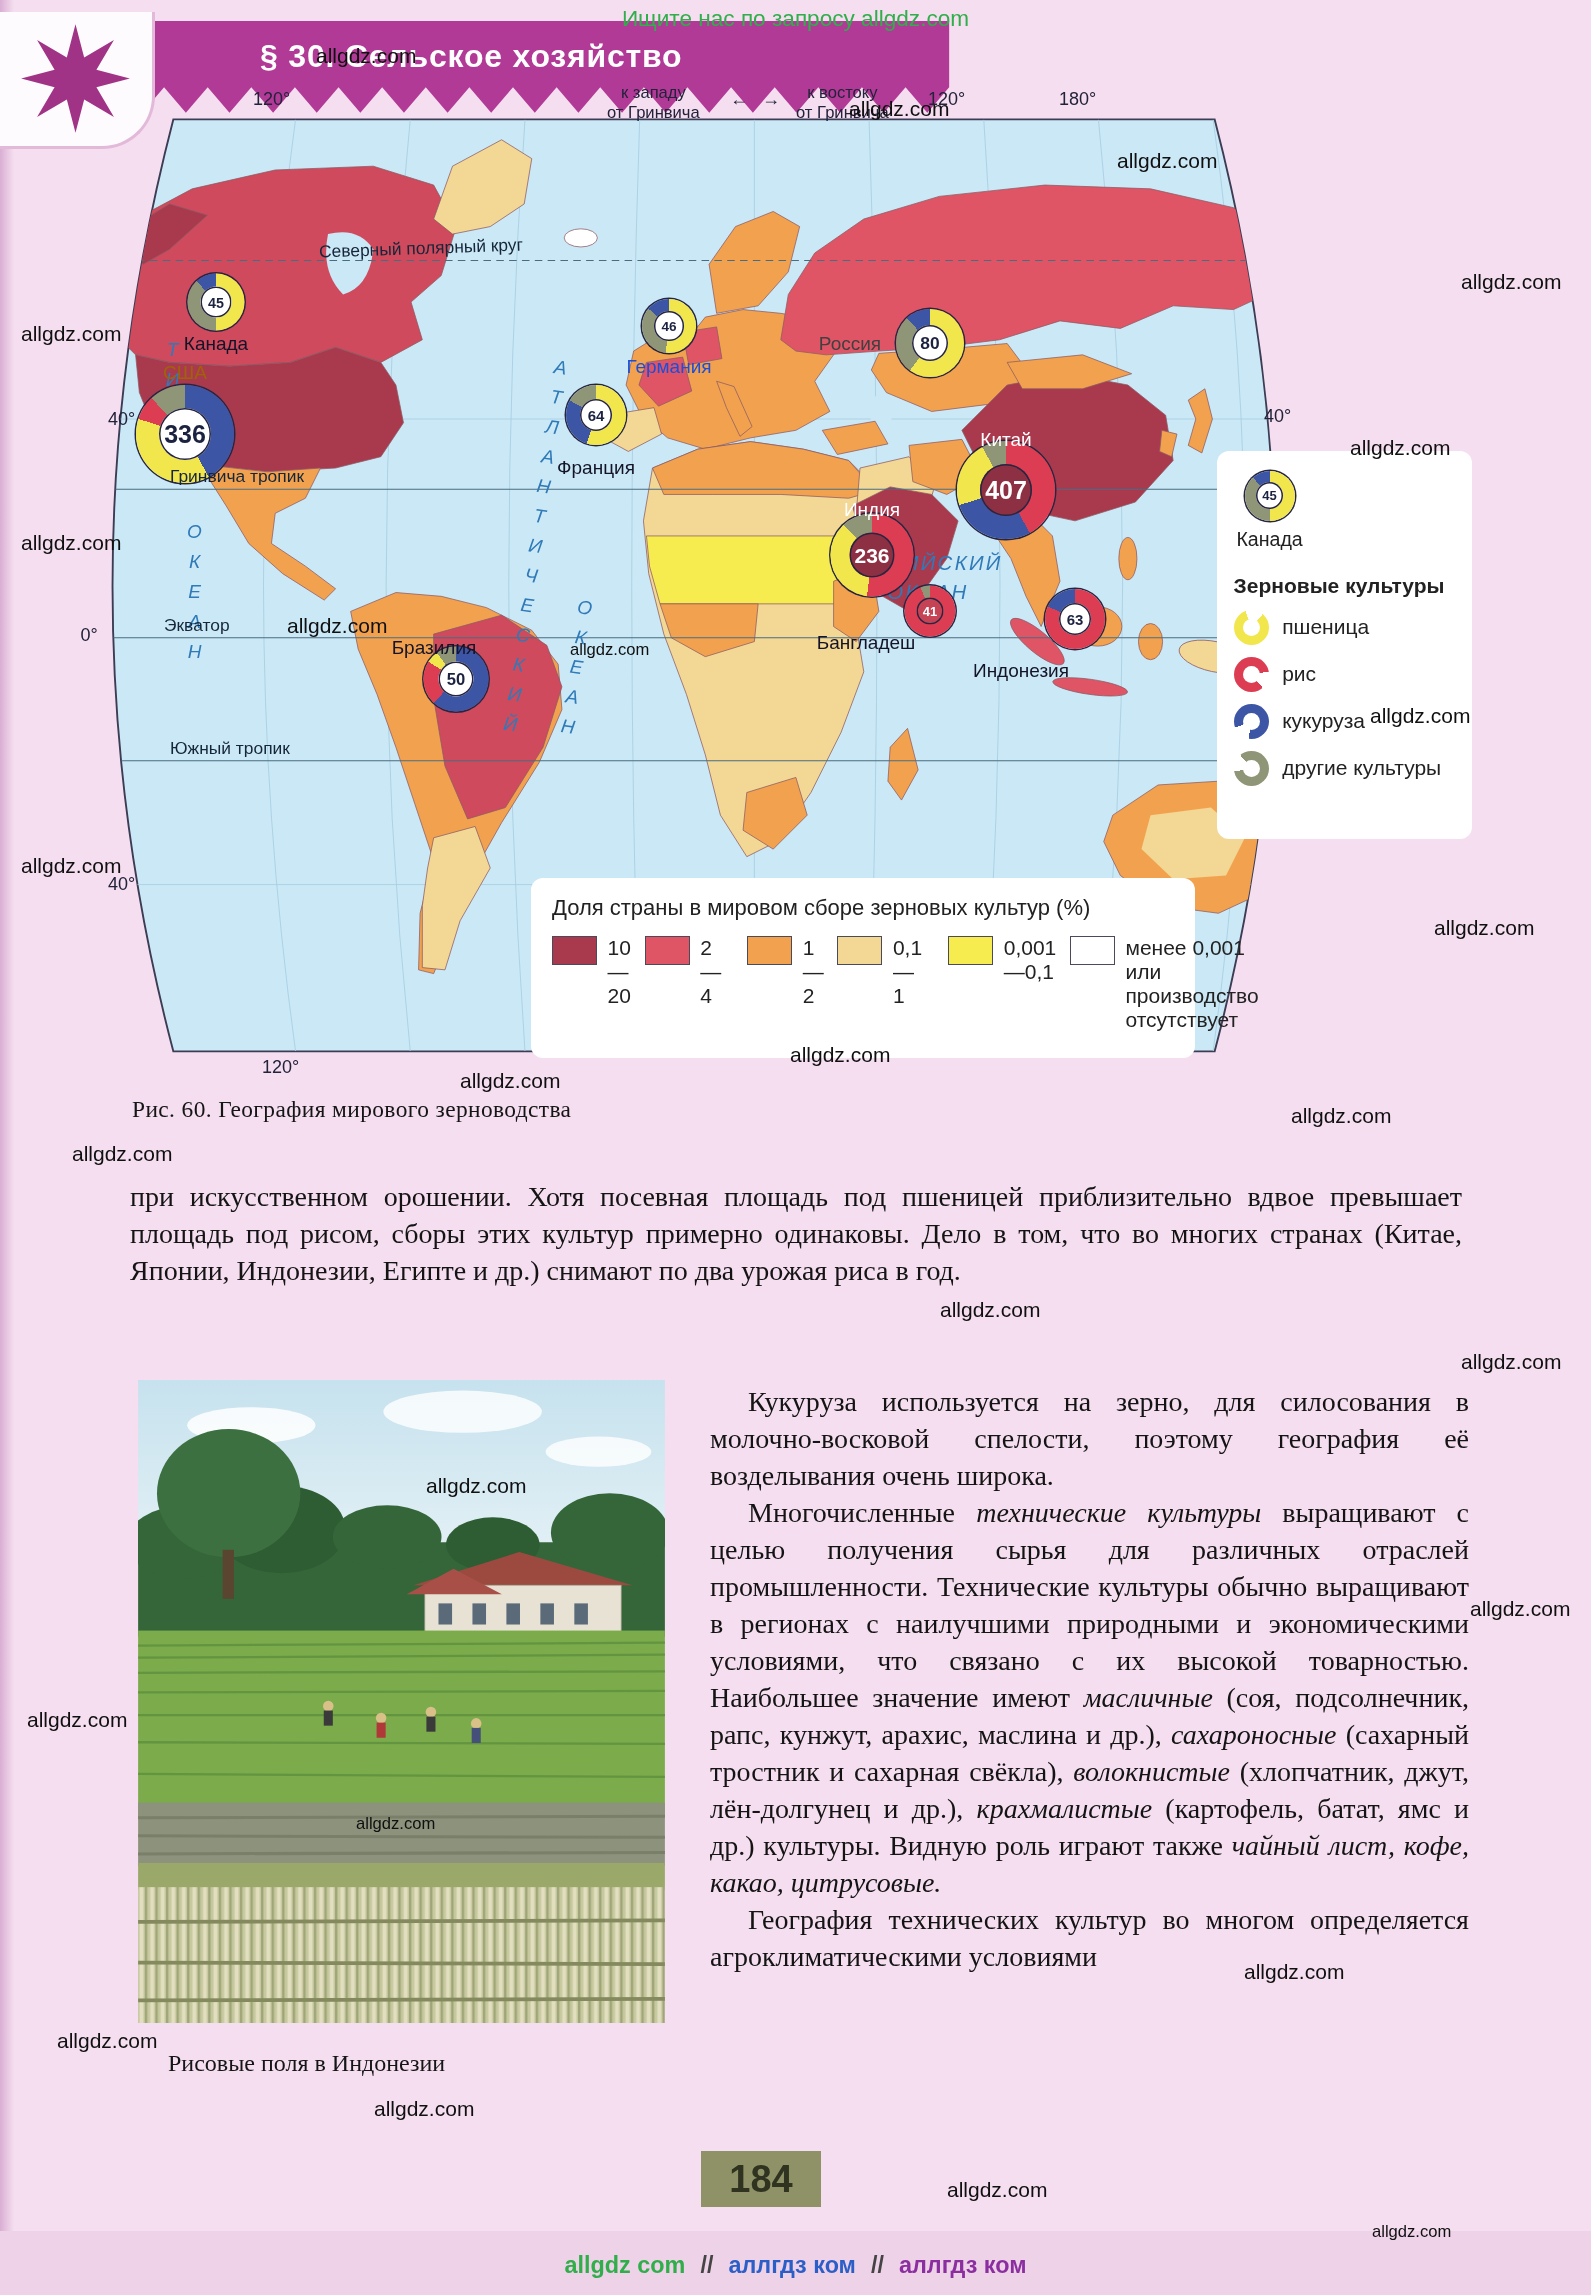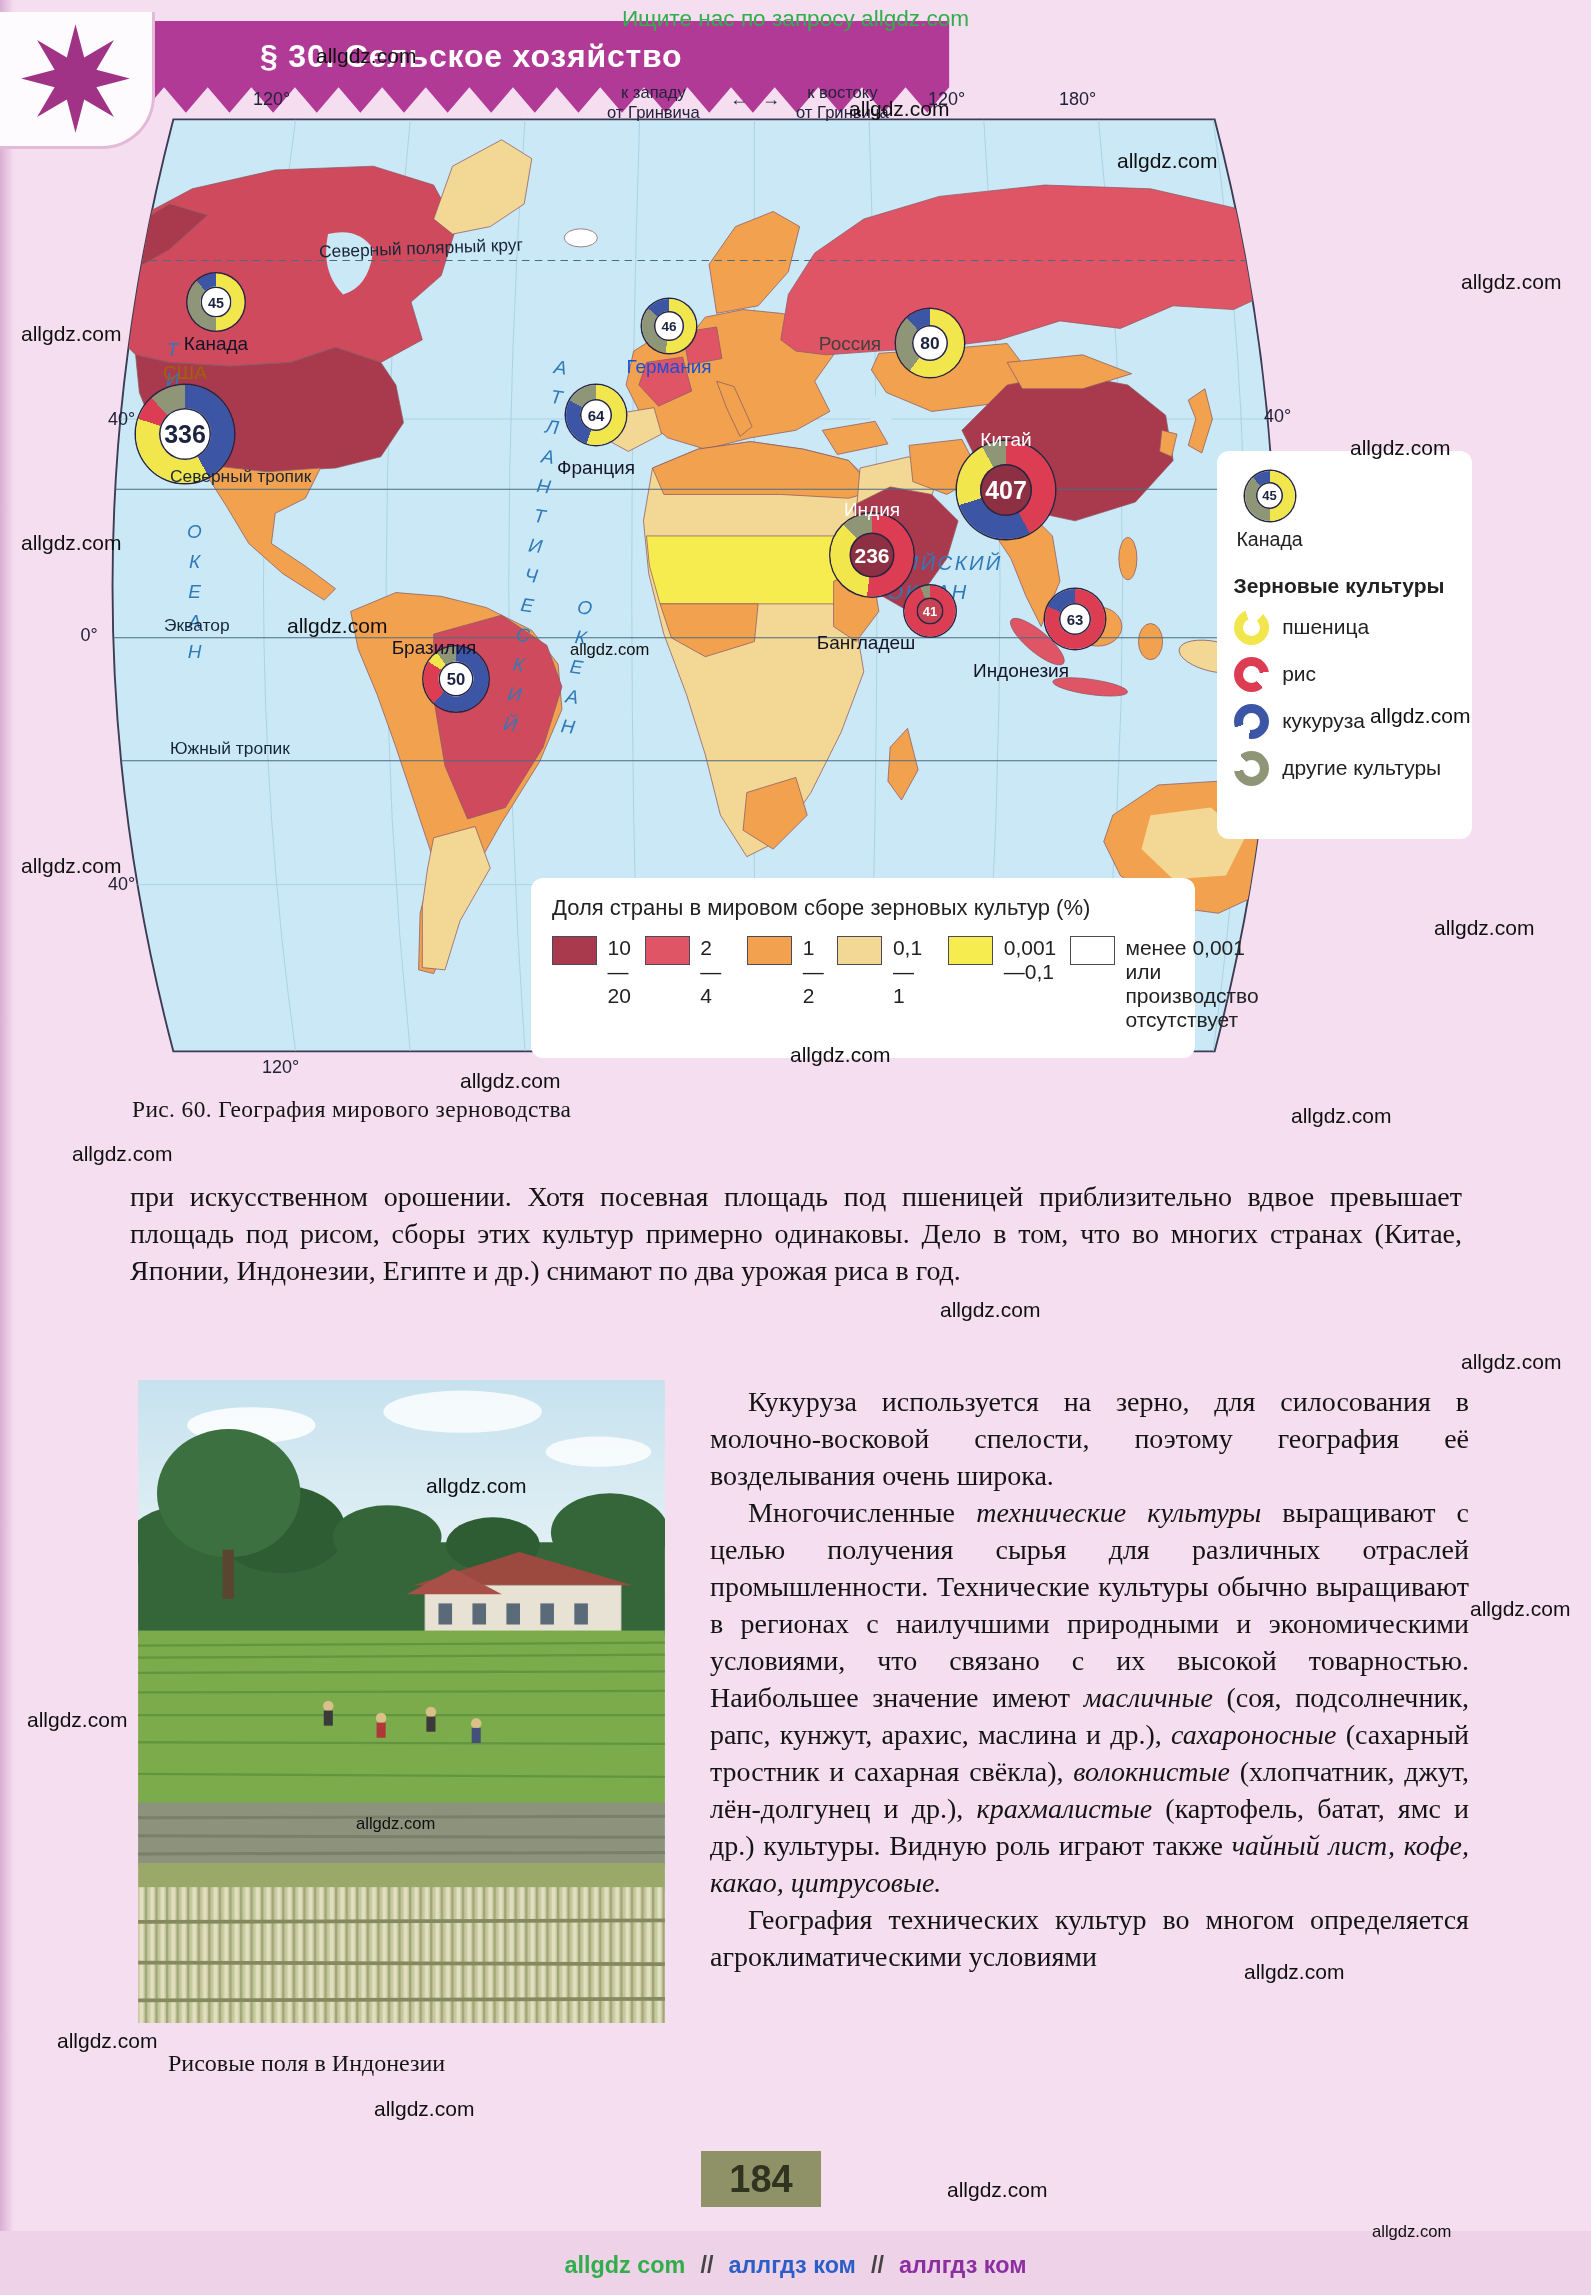--- a/index.html
+++ b/index.html
@@ -236,21 +236,21 @@
   </div>
   <div class="deg" style="left:849px; top:-24px;">120°</div>
   <div class="deg" style="left:980px; top:-24px;">180°</div>
   <div class="deg" style="left:29px; top:296px;">40°</div>
   <div class="deg" style="left:1.5px; top:512px;">0°</div>
   <div class="deg" style="left:29px; top:761px;">40°</div>
   <div class="deg" style="left:1185px; top:293px;">40°</div>
   <div class="deg" style="left:183px; top:944px;">120°</div>
 
   <div class="line-label" style="left:240px; top:125px; transform:rotate(-2deg);">Северный полярный круг</div>
-  <div class="line-label" style="left:91px; top:353px;">Северный тропик</div>
+  <div class="line-label" style="left:91px; top:353px;">Гринвича тропик</div>
   <div class="line-label" style="left:85px; top:502px;">Экватор</div>
   <div class="line-label" style="left:91px; top:625px;">Южный тропик</div>
 
   <div class="ocean-vert" style="left:442px; top:242px; height:423px; transform:rotate(8deg);">АТЛАНТИЧЕСКИЙ</div>
   <div class="ocean-vert" style="left:480px; top:483px; height:226px; transform:rotate(8deg);">ОКЕАН</div>
   <div class="ocean-vert" style="left:82px; top:226px; height:159px;">ТИХИЙ</div>
   <div class="ocean-vert" style="left:104px; top:408px; height:325px;">ОКЕАН</div>
   <div class="indian-label" style="left:736px; top:436px;">ИНДИЙСКИЙ ОКЕАН</div>
 
   <div class="donut-layer">

